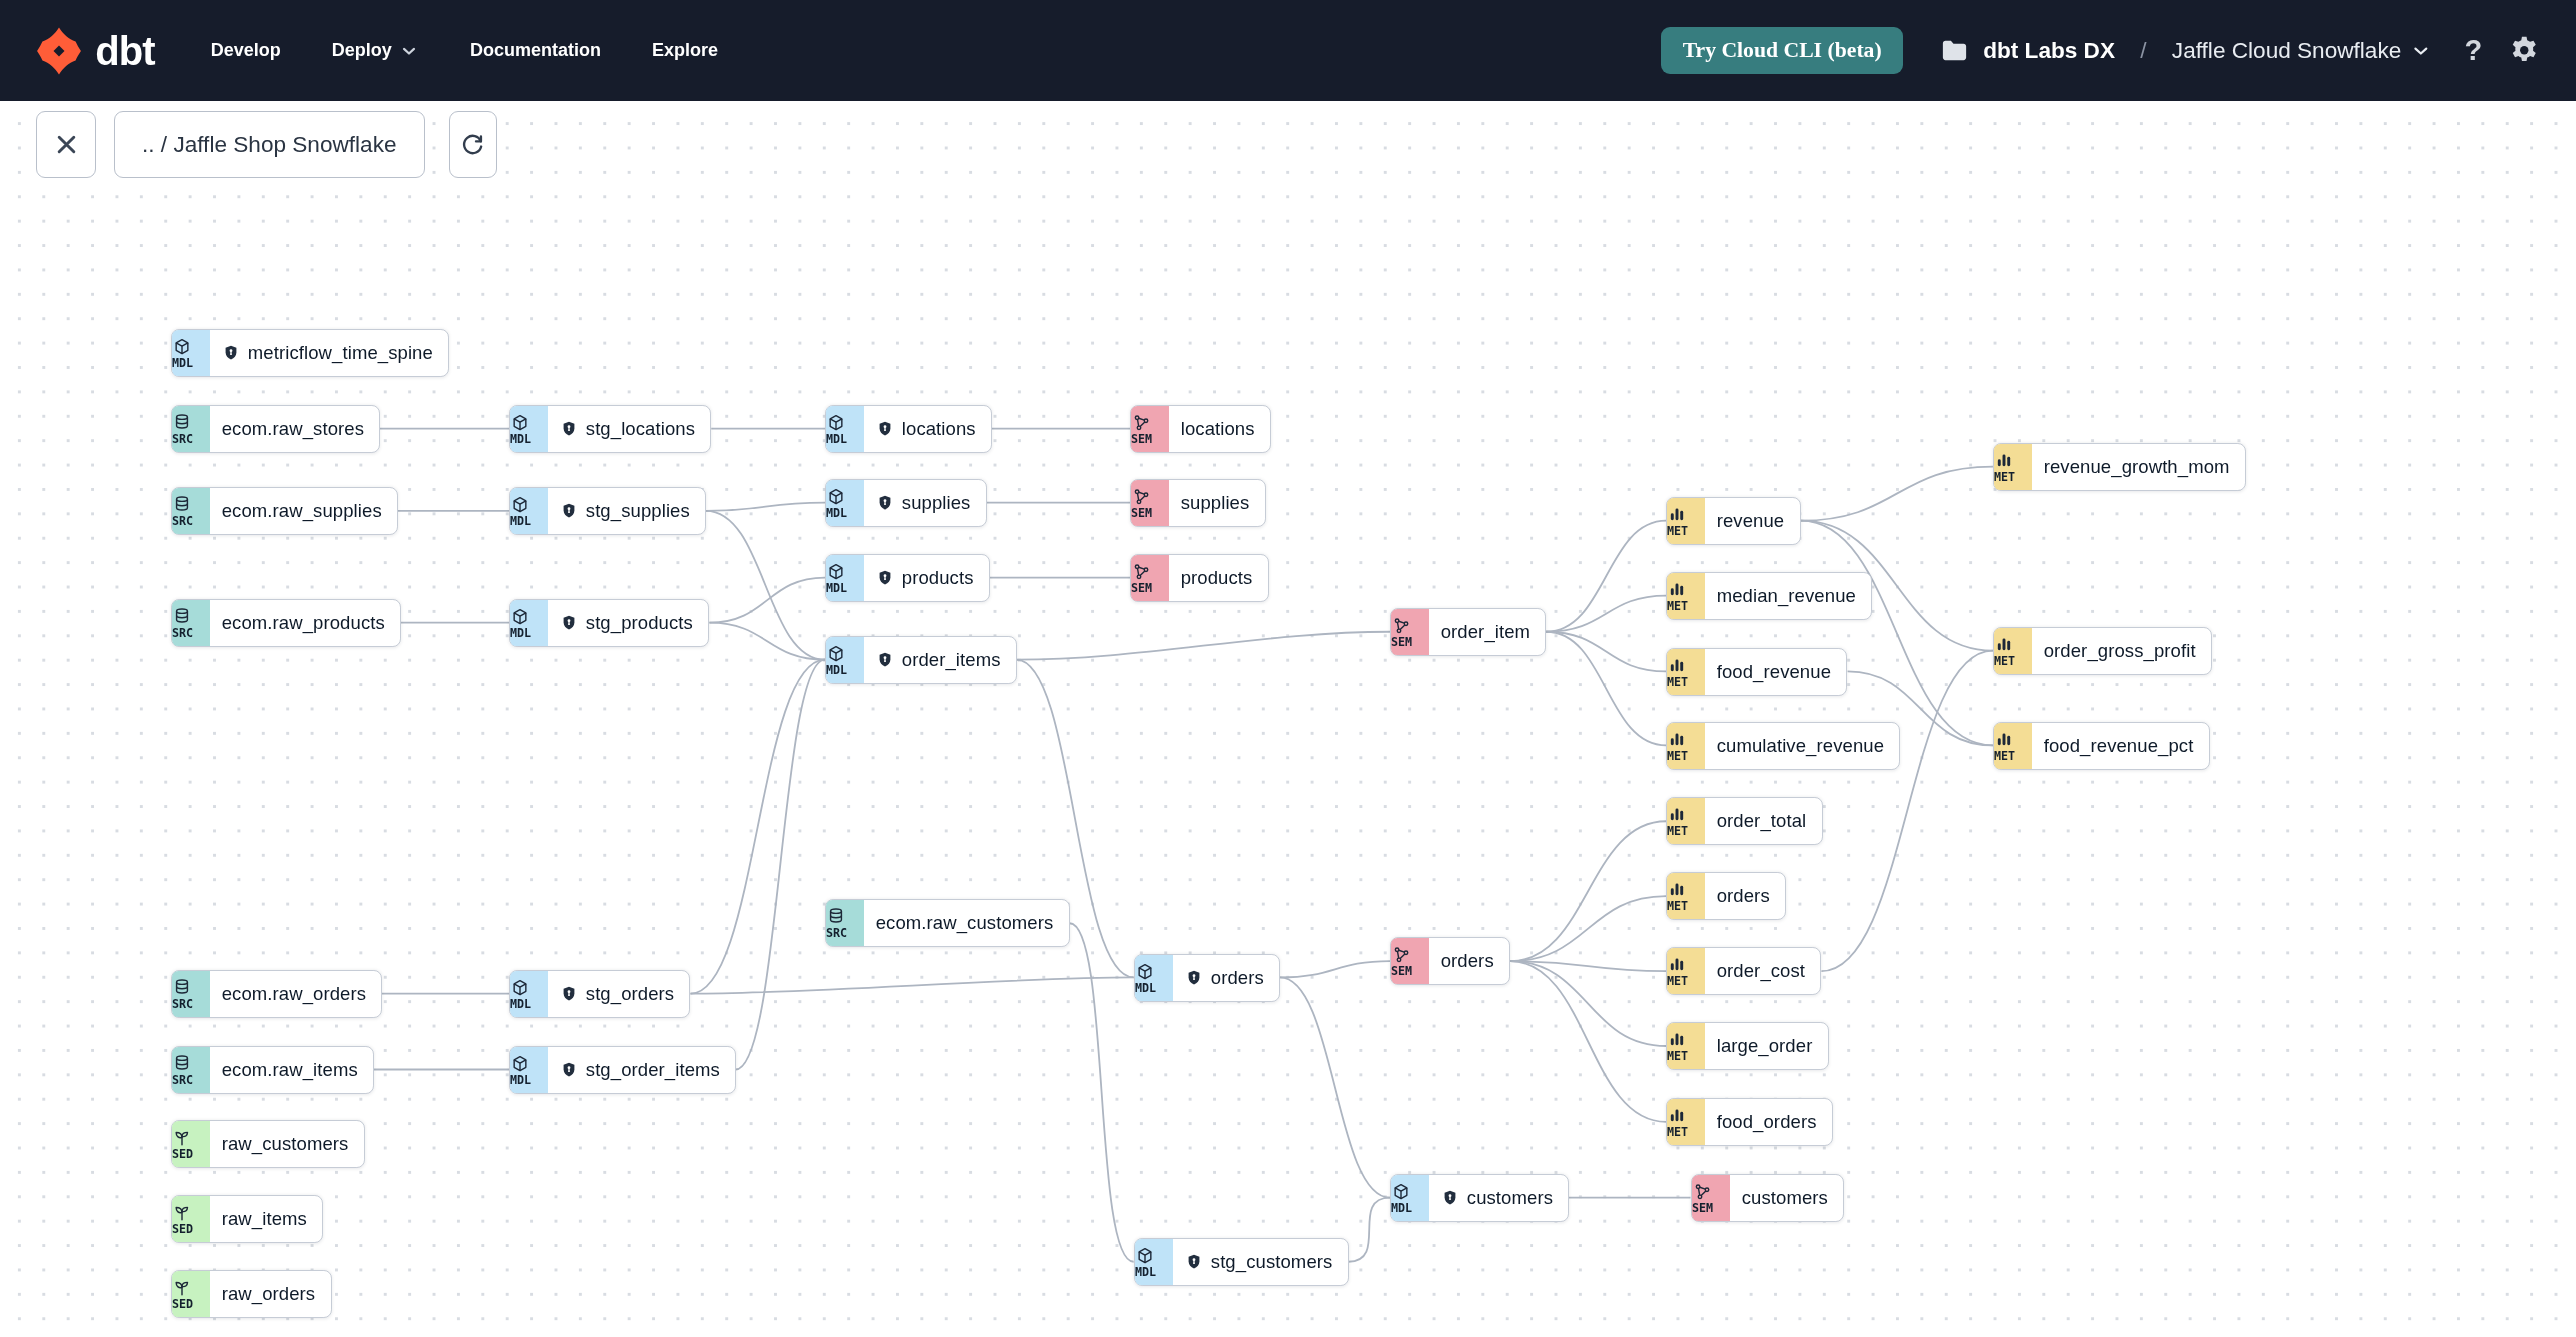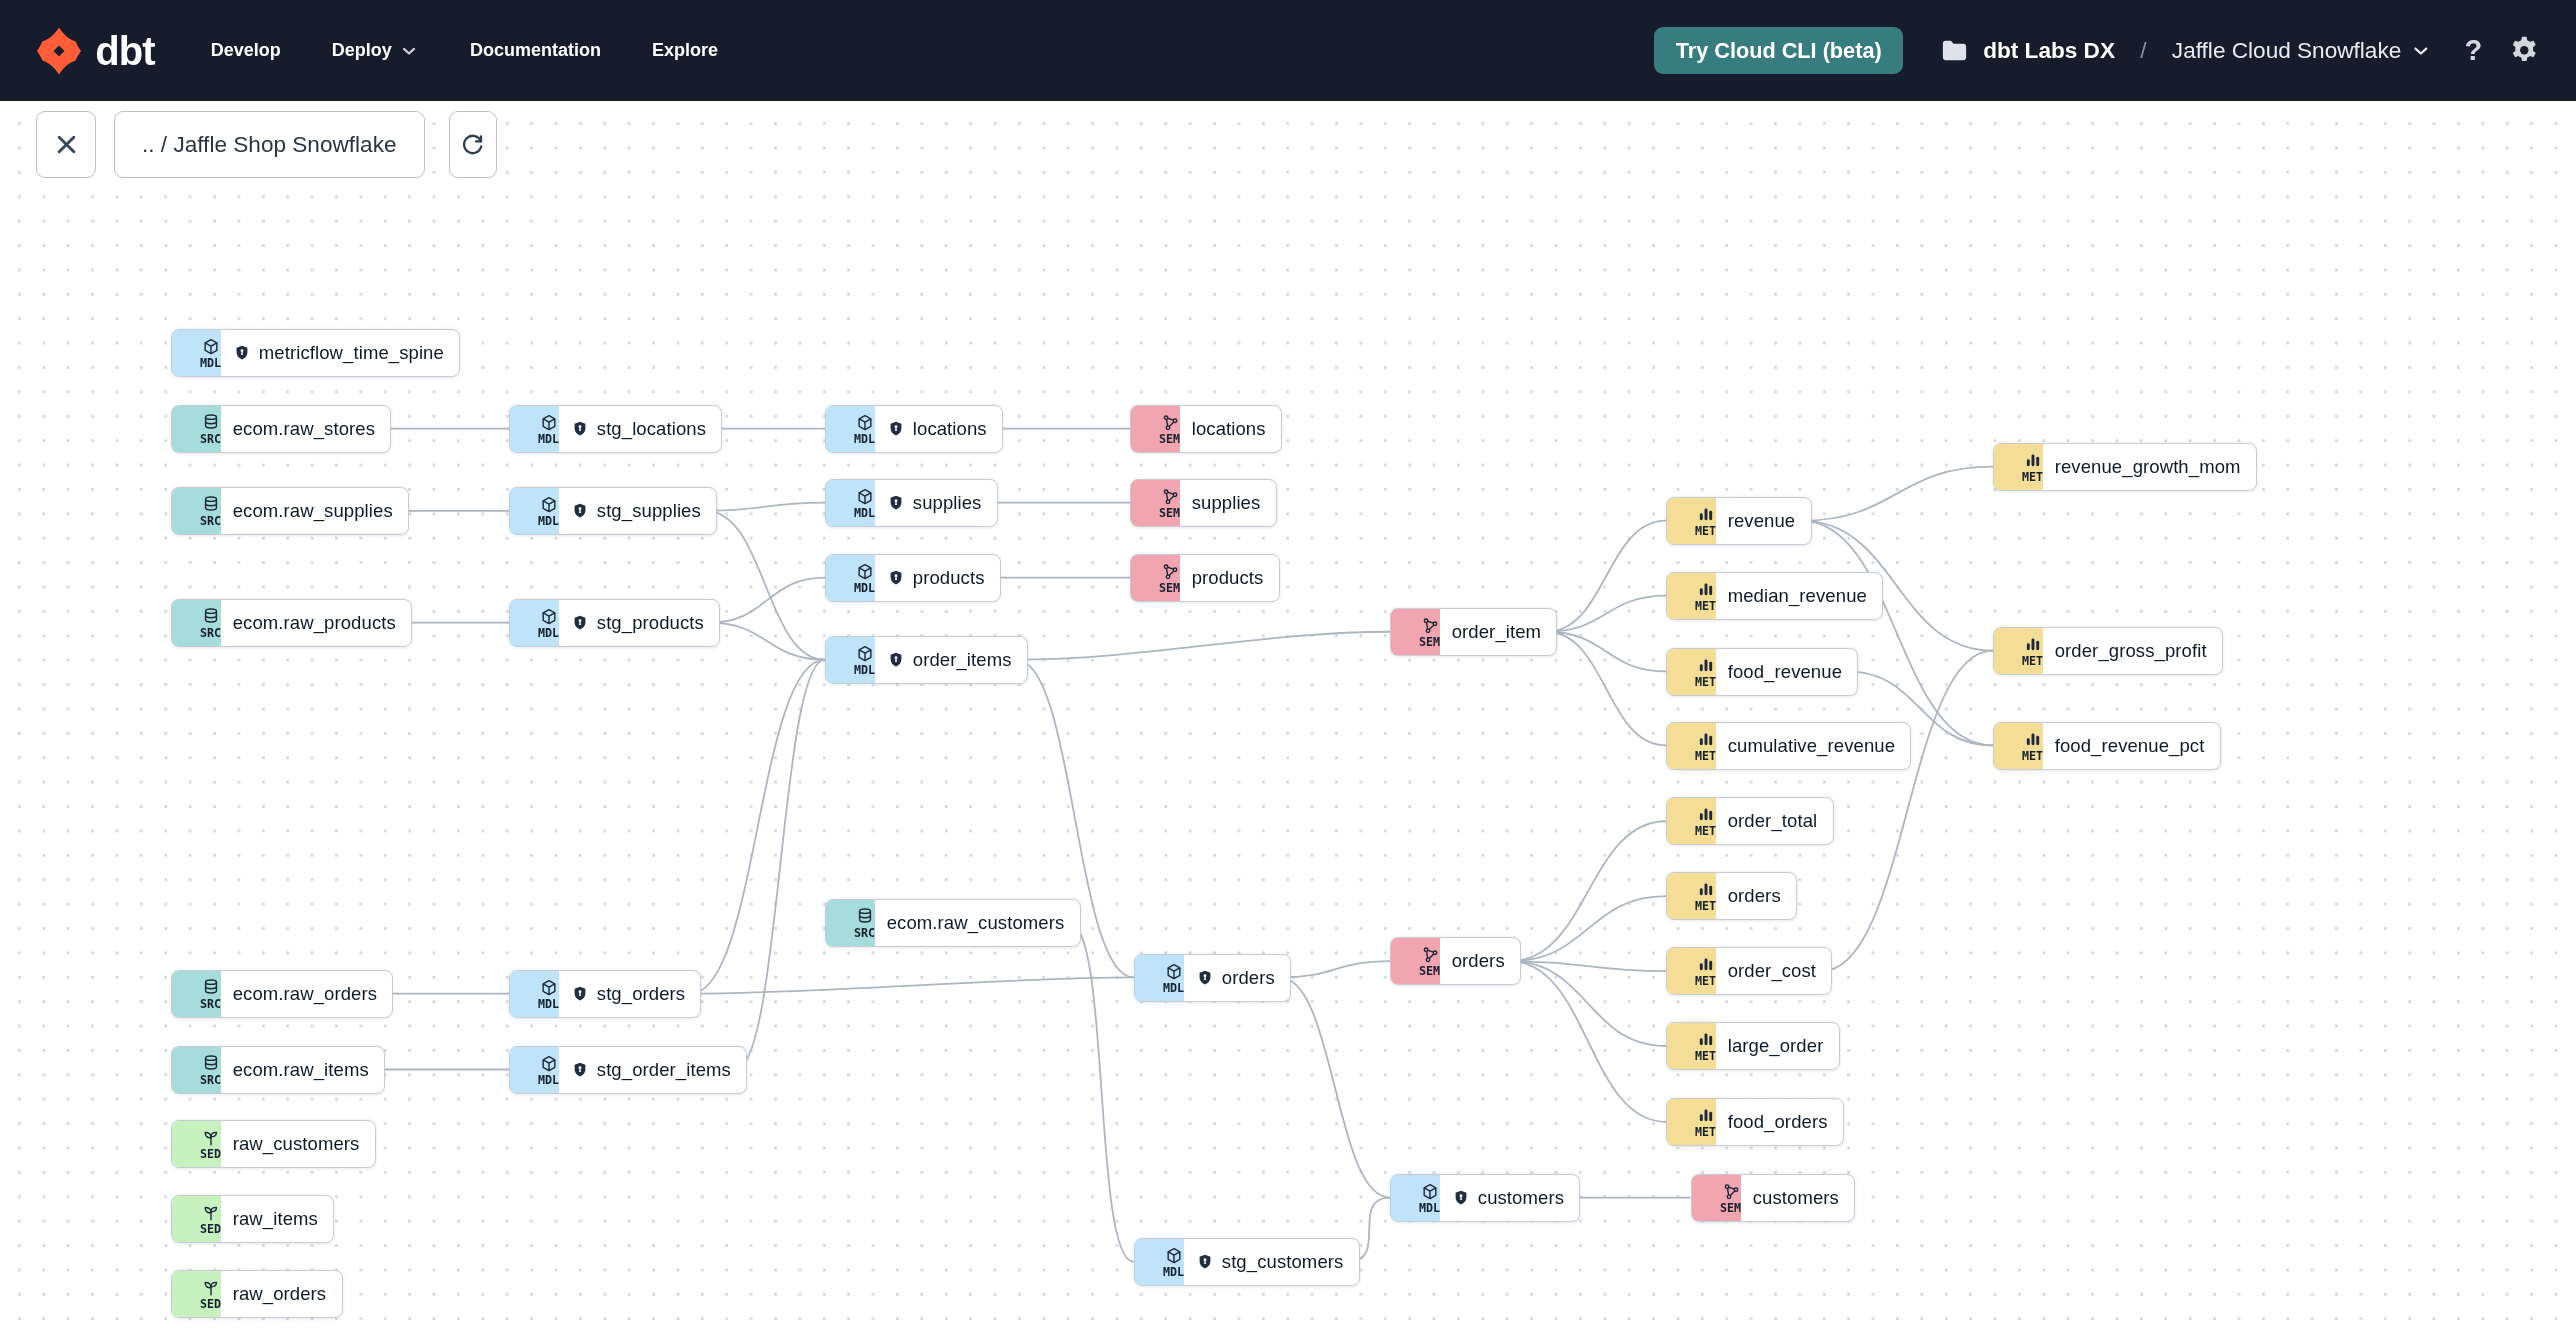--- a/index.html
+++ b/index.html
@@ -10,21 +10,21 @@
   .topbar{position:absolute;top:0;left:0;right:0;height:101px;background:var(--topbar-bg,#161c2b);
           display:flex;align-items:center;padding:0 36px 0 32.5px;box-sizing:border-box;z-index:30;}
   .brand{display:flex;align-items:center;gap:10.8px;cursor:pointer;}
   .logo-mark{width:52px;height:52px;display:block;}
   .logo-text{color:#fff;font-size:40px;font-weight:700;letter-spacing:-0.9px;line-height:1;}
   .mainnav{display:flex;align-items:center;gap:51px;margin-left:56px;}
   .nav-item{color:#fff;font-size:18px;font-weight:600;display:flex;align-items:center;gap:7.2px;cursor:pointer;}
   .nav-item .chev{width:20px;height:20px;color:#cdd3dc;}
   .topbar-right{margin-left:auto;display:flex;align-items:center;gap:23.5px;}
   .cli-btn{background:var(--cli-bg,#377d7f);color:#fff;border:none;border-radius:9px;
-           font-family:Liberation Sans, sans-serif;font-size:21.7px;font-weight:600;padding:10.8px 21.7px;cursor:pointer;}
+           font-family:Liberation Serif, serif;font-size:21.7px;font-weight:600;padding:10.8px 21.7px;cursor:pointer;}
   .folder{width:31px;height:31px;margin-left:12.6px;}
   .acct{color:#fff;font-size:22.6px;font-weight:700;}
   .crumb-sep{color:#8b93a3;font-size:22.6px;padding:0 1.8px;}
   .proj-btn{display:flex;align-items:center;gap:9px;background:none;border:none;cursor:pointer;
             color:#e9edf2;font-family:inherit;font-size:22.6px;font-weight:400;padding:0;}
   .proj-btn .chev{width:21.7px;height:21.7px;color:#e9edf2;}
   .help-btn{background:none;border:none;color:#d3d7de;font-size:29px;font-weight:700;cursor:pointer;
             font-family:inherit;margin-left:9px;padding:0;}
   .gear-btn{background:none;border:none;cursor:pointer;padding:0;margin-left:1.8px;display:flex;}
   .gear-btn svg{width:32.5px;height:32.5px;}
@@ -54,21 +54,21 @@
             font-family:"Liberation Serif",serif;font-weight:700;font-style:italic;font-size:19px;
             display:flex;align-items:center;justify-content:center;cursor:pointer;}
   .refresh-btn{margin-left:24.4px;width:48px;}
   .refresh-btn svg{width:27px;height:27px;}
 
   
   .node{position:absolute;height:48px;background:#fff;border:1.4px solid var(--nodeborder,#c6ccd6);
         border-radius:8.1px;display:inline-flex;align-items:stretch;box-sizing:border-box;cursor:pointer;
         box-shadow:0 0.9px 3.6px rgba(18,27,45,.10);}
   .chip{width:38px;flex:none;border-radius:6.3px 0 0 6.3px;display:flex;flex-direction:column;
-        align-items:flex-end;justify-content:center;gap:0.9px;padding-left:11px;}
+        align-items:flex-start;justify-content:center;gap:0.9px;}
   .chip-icon{display:flex;}
   .chip-icon svg{width:20px;height:20px;}
   .chip-label{font-family:"DejaVu Sans Mono",monospace;font-size:11.7px;font-weight:600;color:#14202e;
               line-height:1;}
   .nbody{display:flex;align-items:center;padding:0 15.3px 0 11.7px;gap:8.1px;white-space:nowrap;text-align:center;}
   .shield{display:flex;}
   .shield svg{width:18px;height:18px;}
   .nlabel{font-size:18.5px;font-weight:500;color:var(--nodetext,#0e1a29);letter-spacing:0.1px;}
 </style>
 </head>

